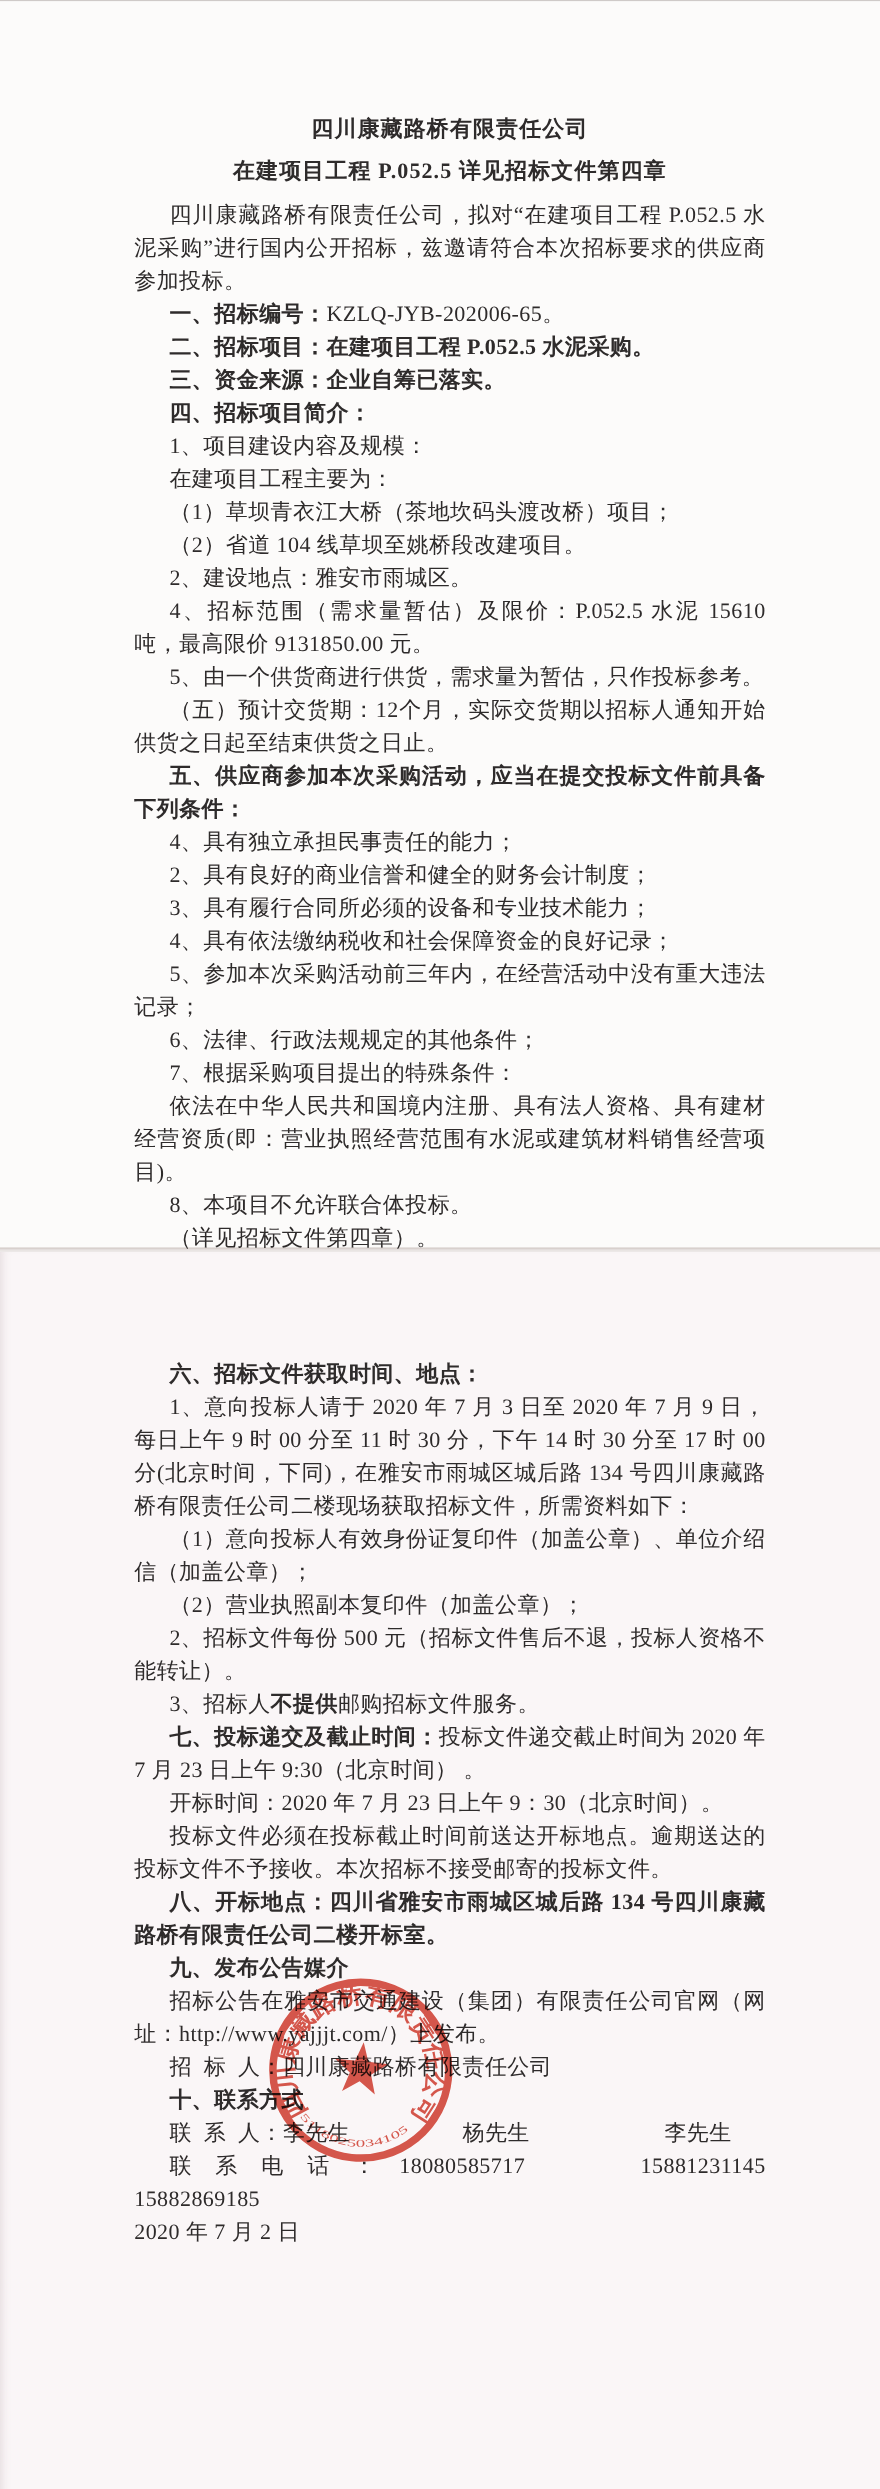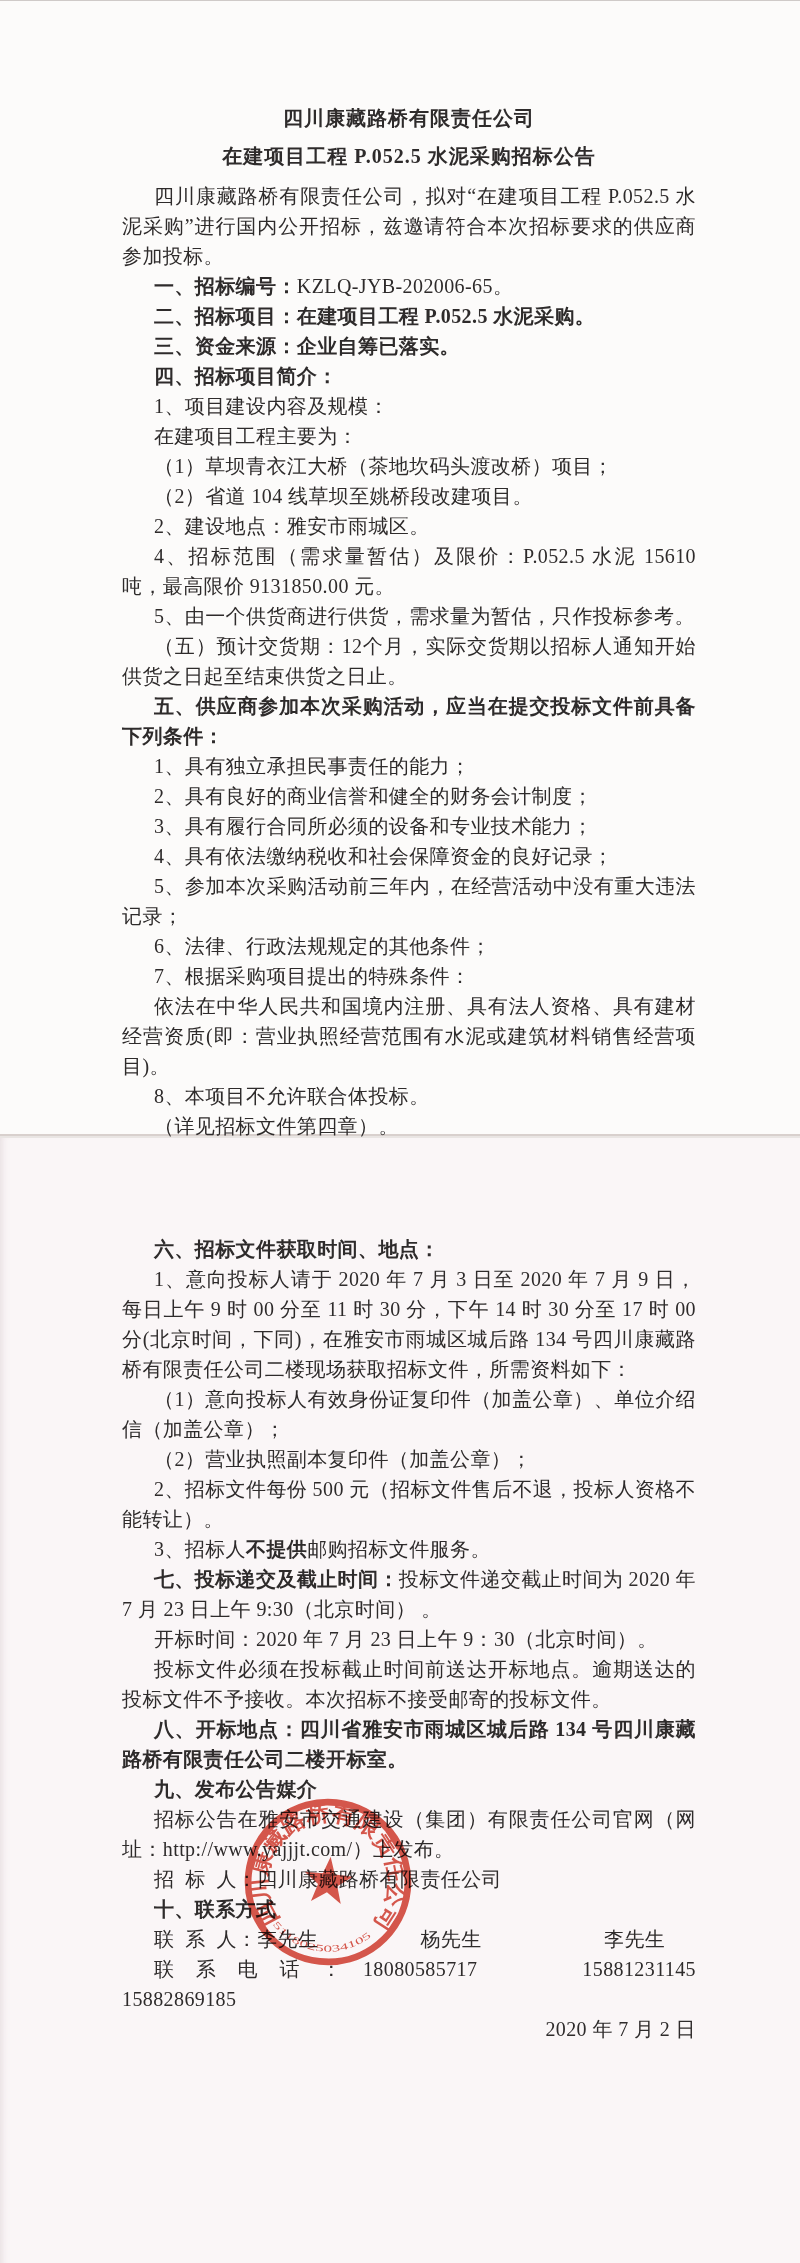--- a/index.html
+++ b/index.html
@@ -26,54 +26,54 @@
   .title {
     text-align:center; font-weight:700; font-size:20px; line-height:38px;
     letter-spacing:1px; white-space:pre-wrap;
   }
   .title-gap { height:6px; }
   .para {
     font-size:20px; line-height:30px; letter-spacing:.4px;
     white-space:pre-wrap; text-align:justify;
   }
   .para.indent { text-indent:32px; }
-  .para.right { text-align:right; text-indent:0; }
+  .para.right { text-align:left; text-indent:0; }
   .seg { }
   .seg.bold { font-weight:700; }
   #seal {
     position:absolute; left:243px; top:1797px; width:170px; height:170px;
     opacity:.84; mix-blend-mode:multiply; transform:rotate(6deg);
     pointer-events:none;
   }
   #seal text { font-family:"Liberation Serif","DejaVu Serif",serif; }
 </style>
 </head>
 <body>
 
 <div class="page" id="page1">
   <div class="textblock">
     <div class="title">四川康藏路桥有限责任公司</div>
-    <div class="title">在建项目工程 P.052.5 水泥采购招标公告</div>
+    <div class="title">在建项目工程 P.052.5 详见招标文件第四章</div>
     <div class="title-gap"></div>
     <div>
         <div class="para indent"><span class="seg">四川康藏路桥有限责任公司，拟对“在建项目工程 P.052.5 水泥采购”进行国内公开招标，兹邀请符合本次招标要求的供应商参加投标。</span></div>
         <div class="para indent"><span class="seg bold">一、招标编号：</span><span class="seg">KZLQ-JYB-202006-65。</span></div>
         <div class="para indent"><span class="seg bold">二、招标项目：在建项目工程 P.052.5 水泥采购。</span></div>
         <div class="para indent"><span class="seg bold">三、资金来源：企业自筹已落实。</span></div>
         <div class="para indent"><span class="seg bold">四、招标项目简介：</span></div>
         <div class="para indent"><span class="seg">1、项目建设内容及规模：</span></div>
         <div class="para indent"><span class="seg">在建项目工程主要为：</span></div>
         <div class="para indent"><span class="seg">（1）草坝青衣江大桥（茶地坎码头渡改桥）项目；</span></div>
         <div class="para indent"><span class="seg">（2）省道 104 线草坝至姚桥段改建项目。</span></div>
         <div class="para indent"><span class="seg">2、建设地点：雅安市雨城区。</span></div>
         <div class="para indent"><span class="seg">4、招标范围（需求量暂估）及限价：P.052.5 水泥 15610 吨，最高限价 9131850.00 元。</span></div>
         <div class="para indent"><span class="seg">5、由一个供货商进行供货，需求量为暂估，只作投标参考。</span></div>
         <div class="para indent"><span class="seg">（五）预计交货期：12个月，实际交货期以招标人通知开始供货之日起至结束供货之日止。</span></div>
         <div class="para indent"><span class="seg bold">五、供应商参加本次采购活动，应当在提交投标文件前具备下列条件：</span></div>
-        <div class="para indent"><span class="seg">1、具有独立承担民事责任的能力；</span></div>
+        <div class="para indent"><span class="seg">4、具有独立承担民事责任的能力；</span></div>
         <div class="para indent"><span class="seg">2、具有良好的商业信誉和健全的财务会计制度；</span></div>
         <div class="para indent"><span class="seg">3、具有履行合同所必须的设备和专业技术能力；</span></div>
         <div class="para indent"><span class="seg">4、具有依法缴纳税收和社会保障资金的良好记录；</span></div>
         <div class="para indent"><span class="seg">5、参加本次采购活动前三年内，在经营活动中没有重大违法记录；</span></div>
         <div class="para indent"><span class="seg">6、法律、行政法规规定的其他条件；</span></div>
         <div class="para indent"><span class="seg">7、根据采购项目提出的特殊条件：</span></div>
         <div class="para indent"><span class="seg">依法在中华人民共和国境内注册、具有法人资格、具有建材经营资质(即：营业执照经营范围有水泥或建筑材料销售经营项目)。</span></div>
         <div class="para indent"><span class="seg">8、本项目不允许联合体投标。</span></div>
         <div class="para indent"><span class="seg">（详见招标文件第四章）。</span></div>
       </div>

